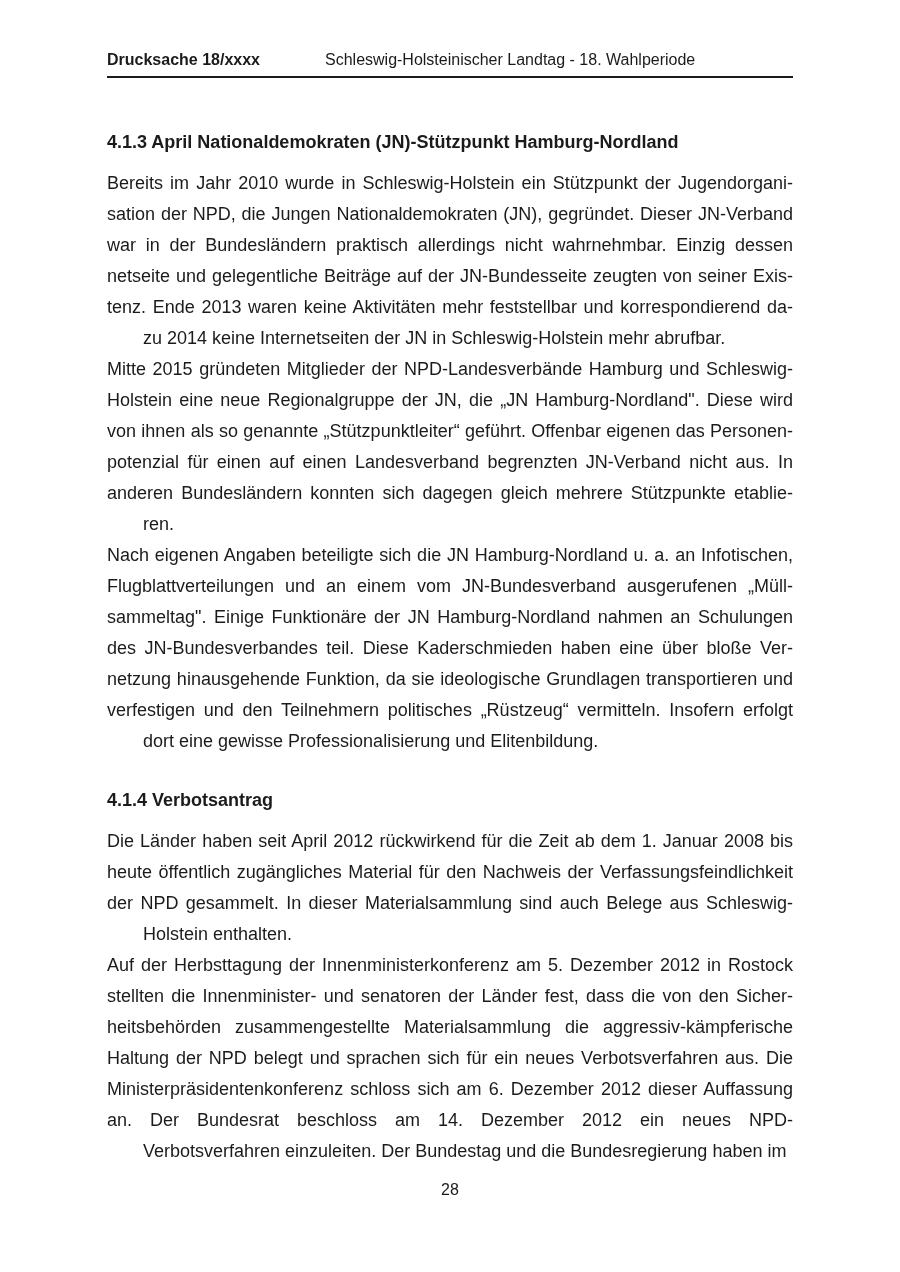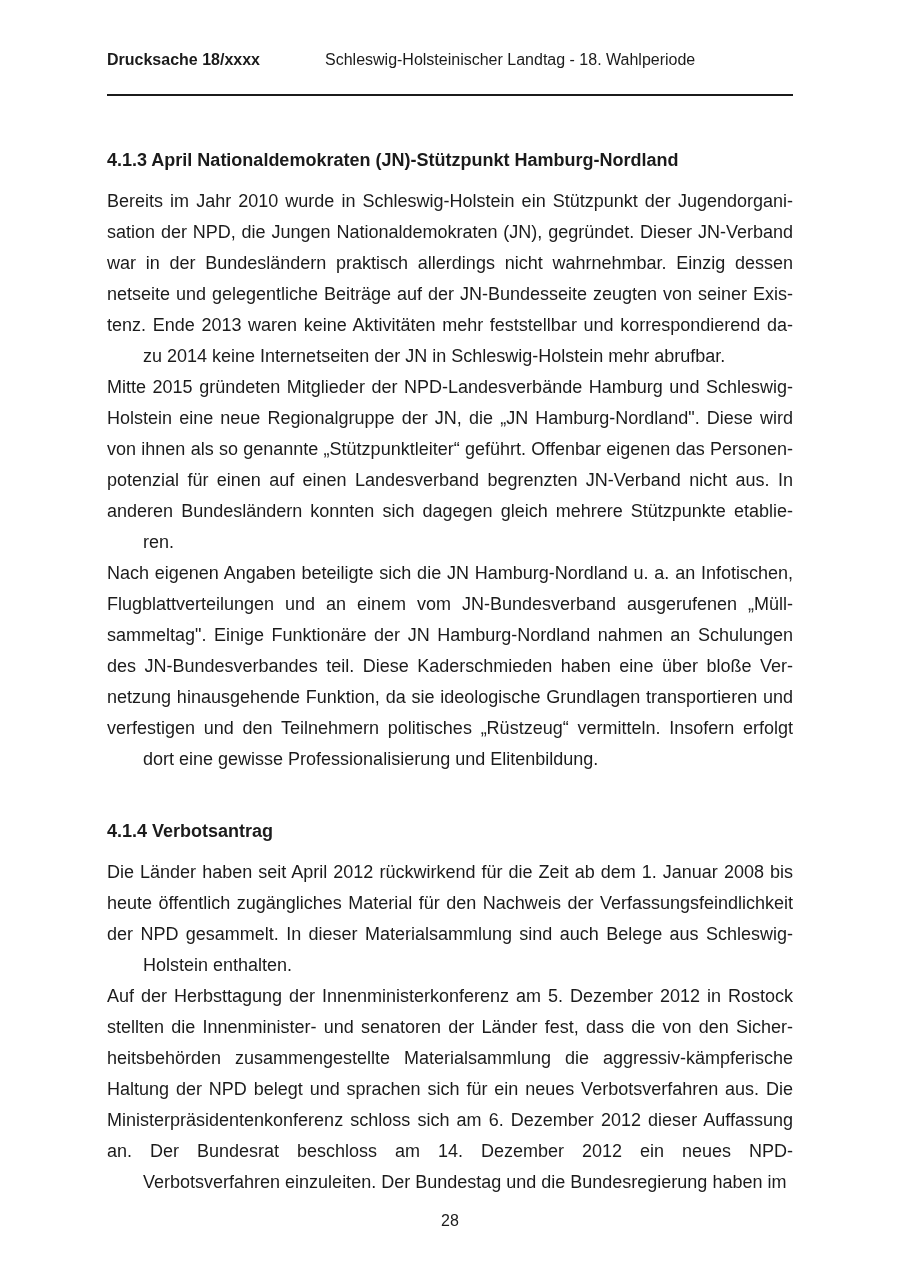--- a/index.html
+++ b/index.html
@@ -12,37 +12,37 @@
     font-family: "Liberation Sans", sans-serif;
     overflow: hidden;
     box-sizing: border-box;
   }
   .inner { margin: 0 107px; width: 686px; }
 
   
   .header {
     position: relative;
     padding-top: 50px;
-    padding-bottom: 24px;
+    padding-bottom: 6px;
     height: 20px;
     border-bottom: 2px solid #1b1b1b;
     font-size: 16px;
     line-height: 20px;
   }
   .doc-number { position: absolute; left: 0; top: 50px; font-weight: bold; }
   .header-title { position: absolute; left: 218px; top: 50px; }
 
   
   h2.heading {
     font-size: 18px;
     line-height: 26px;
     font-weight: bold;
     margin: 51px 0 13px 0;
   }
-  section.sec-2 h2.heading { margin-top: 43px; }
+  section.sec-2 h2.heading { margin-top: 30px; }
 
   
   .para { font-size: 18px; }
   .line {
     line-height: 31px;
     height: 31px;
     text-align: justify;
     text-align-last: justify;
     overflow: hidden;
   }

